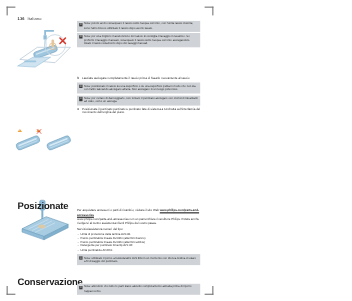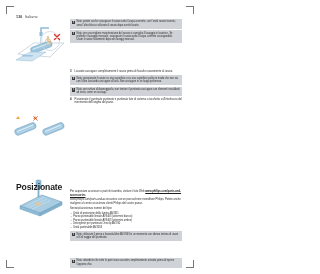--- a/index.html
+++ b/index.html
@@ -286,20 +286,21 @@
       <li>Detergente per puntinato Oneclip AV3 80</li>
       <li>Unità puntinabile AV3563</li>
     </ul>
 
     <div class="note" style="margin-top:1.6px;">
       <span class="note-icon">i</span>
       <span class="note-text">Nota: utilizzate il perno a bussola/altre AV3 863 in un momento con idonea testina di usare a fil di saggio del puntinato.</span>
     </div>
   </div>
 
+  <h2 class="section-heading" style="position:absolute;left:16px;top:244px;">Conservazione</h2>
 
   <div class="txt-col" style="top:258px;">
     <div class="note">
       <span class="note-icon">i</span>
       <span class="note-text">Nota: attendete che tutte le parti siano asciutte completamente astratta prima di riporre l'apparecchio.</span>
     </div>
   </div>
 
 </div>
 

